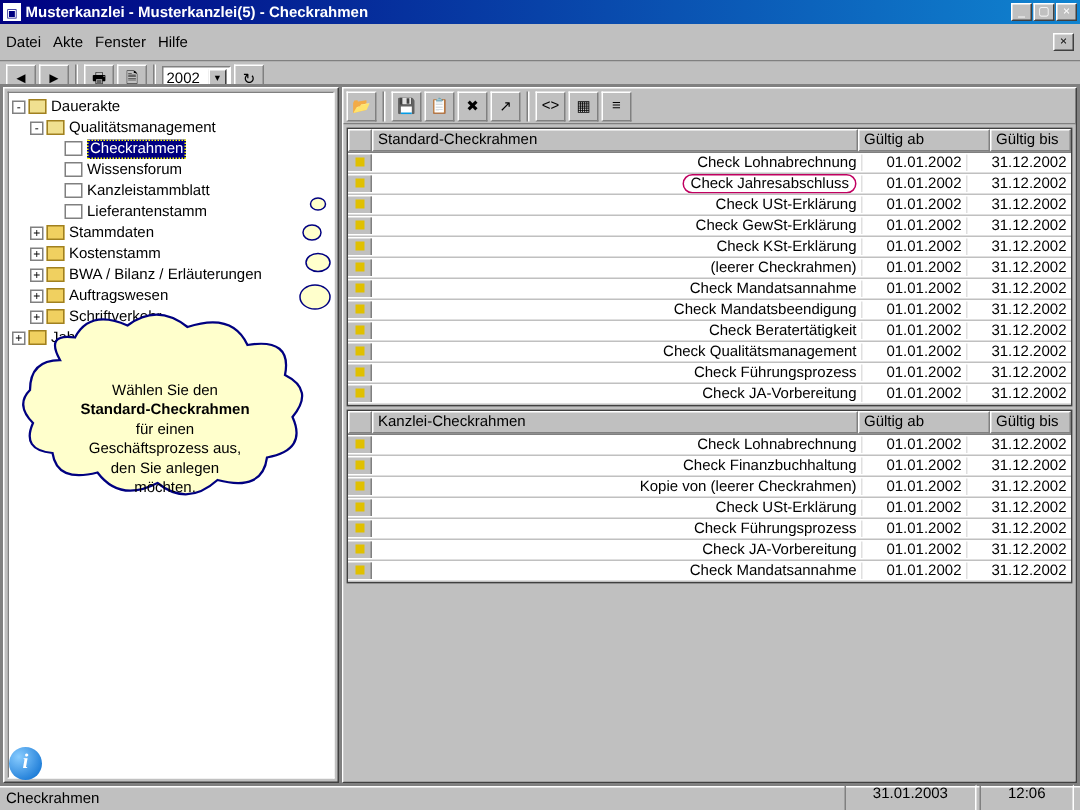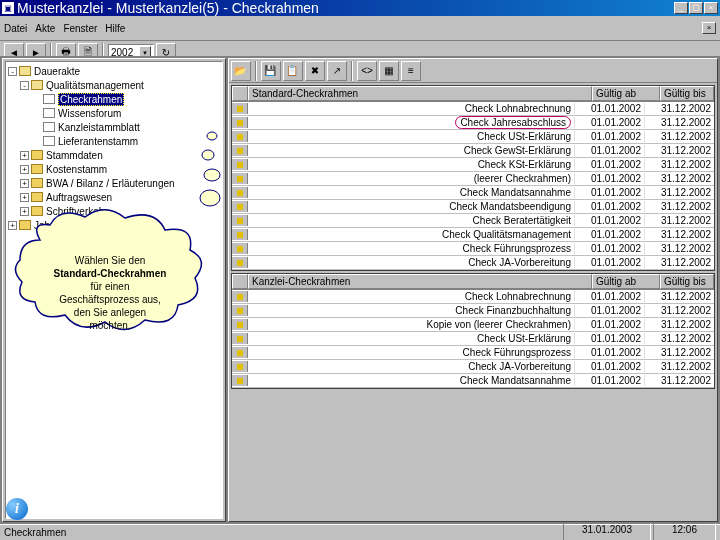--- a/index.html
+++ b/index.html
@@ -1,19 +1,19 @@
 <!DOCTYPE html>
 <html><head>
 <meta charset="utf-8">
 <style>
   * { box-sizing:border-box; margin:0; padding:0; font-family:"Tahoma","MS Sans Serif",sans-serif; font-size:10px; }
   body { background:#c0c0c0; width:720px; height:540px; overflow:hidden; position:relative; }
   .titlebar { height:16px; background:linear-gradient(to right,#000080,#1084d0); color:#fff; display:flex; align-items:center; padding:0 2px; }
   .titlebar .sysicon { width:12px; height:12px; background:#fff; margin-right:3px; display:inline-flex; align-items:center; justify-content:center; font-size:8px; color:#000080; }
-  .titlebar .text { flex:1; font-weight:normal; font-size:14px; }
+  .titlebar .text { flex:1; font-weight:bold; font-size:10px; }
   .winbtns { display:flex; gap:1px; }
   .winbtn { width:14px; height:12px; background:#c0c0c0; border:1px solid; border-color:#fff #404040 #404040 #fff; font-size:8px; line-height:10px; text-align:center; cursor:pointer; }
   .menubar { height:16px; background:#c0c0c0; display:flex; align-items:center; padding:12px 4px; gap:8px; border-bottom:1px solid #808080; }
   .menubar span { cursor:pointer; }
   .toolbar { height:24px; background:#c0c0c0; display:flex; align-items:center; padding:2px 4px; gap:2px; border-bottom:1px solid #808080; }
   .tbtn { width:20px; height:20px; border:1px solid; border-color:#fff #808080 #808080 #fff; background:#c0c0c0; display:flex; align-items:center; justify-content:center; cursor:pointer; font-size:10px; }
   .tsep { width:2px; height:20px; border-left:1px solid #808080; border-right:1px solid #fff; margin:0 2px; }
   .tcombo { height:18px; border:1px solid; border-color:#808080 #fff #fff #808080; background:#fff; display:flex; align-items:center; padding:0 2px; width:46px; }
   .tcombo .dd { width:12px; height:14px; background:#c0c0c0; border:1px solid; border-color:#fff #404040 #404040 #fff; margin-left:auto; text-align:center; font-size:7px; line-height:12px; }
   .workspace { position:absolute; top:56px; left:0; right:0; bottom:16px; display:flex; background:#808080; padding:2px; gap:2px; }
@@ -31,21 +31,21 @@
   .ind1 { padding-left:12px; } .ind2 { padding-left:24px; }
   .cloud { position:absolute; left:10px; top:200px; width:200px; }
   .cloud svg { width:200px; height:140px; }
   .cloud-text { position:absolute; top:30px; left:20px; width:160px; text-align:center; font-size:11px; line-height:13px; font-family:Arial;margin-top:24px; }
   .right-panel { flex:1; }
   .right-tb { height:24px; display:flex; align-items:center; padding:2px; gap:2px; border-bottom:1px solid #808080; }
   .tables { flex:1; overflow:auto; background:#c0c0c0; }
   .grid { margin:2px; border:1px solid #404040; background:#fff; }
   .grid-head { display:flex; background:#c0c0c0; height:16px; border-bottom:1px solid #808080; }
   .gh { border:1px solid; border-color:#fff #808080 #808080 #fff; padding:1px 3px; font-size:10px; }
-  .gh.c0 { width:16px; } .gh.c1 { flex:1; } .gh.c2 { width:68px; } .gh.c3 { width:54px; }
+  .gh.c0 { width:16px; } .gh.c1 { flex:1; } .gh.c2 { width:88px; } .gh.c3 { width:54px; }
   .grow { display:flex; height:14px; border-bottom:1px solid #c0c0c0; align-items:center;text-align:right; }
   .grow.hl .gc.c1 span { border:1px solid #c00060; border-radius:8px; padding:0 4px; display:inline-block; }
   .gc { padding:0 3px; font-size:10px; overflow:hidden; white-space:nowrap; }
   .gc.c0 { width:16px; background:#c0c0c0; border-right:1px solid #808080; text-align:center; }
   .gc.c0 .mark { width:6px; height:6px; background:#e0c000; display:inline-block; }
   .gc.c1 { flex:1; } .gc.c2 { width:70px; border-left:1px solid #e0e0e0; } .gc.c3 { width:70px; border-left:1px solid #e0e0e0; }
   .statusbar { position:absolute; bottom:0; left:0; right:0; height:16px; background:#c0c0c0; border-top:1px solid #fff; display:flex; align-items:center; padding:0 4px; }
   .statusbar .cell { border:1px solid; border-color:#808080 #fff #fff #808080; padding:0 18px; height:20px; line-height:12px; margin-left:2px; }
   .statusbar .flex { flex:1; }
   .info-ico { position:absolute; left:6px; bottom:20px; width:22px; height:22px; border-radius:50%; background:radial-gradient(circle at 30% 30%, #8cf, #06c); color:#fff; font:italic bold 14px Georgia; text-align:center; line-height:22px; }

